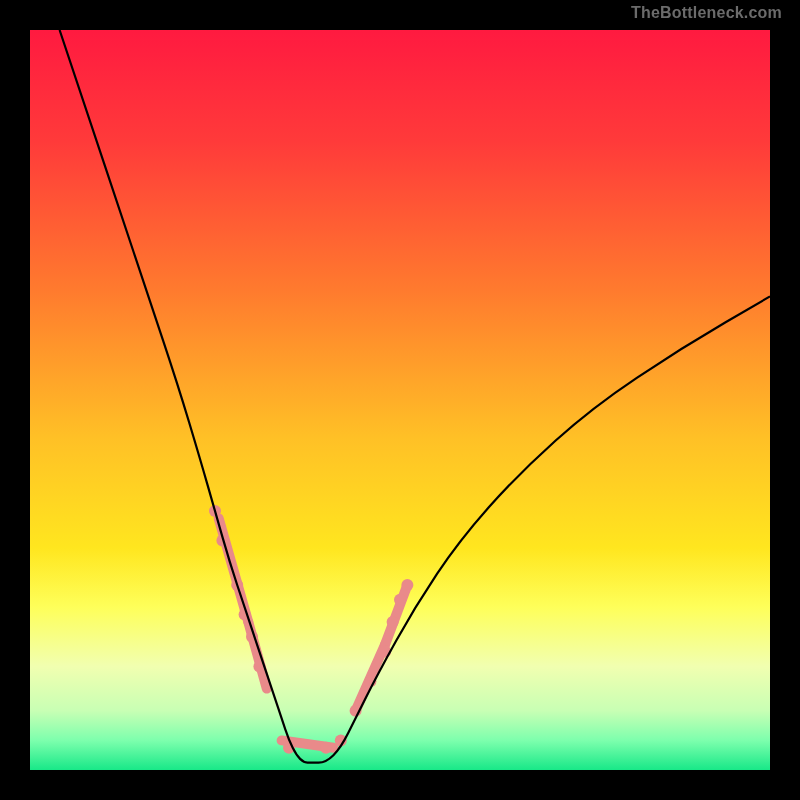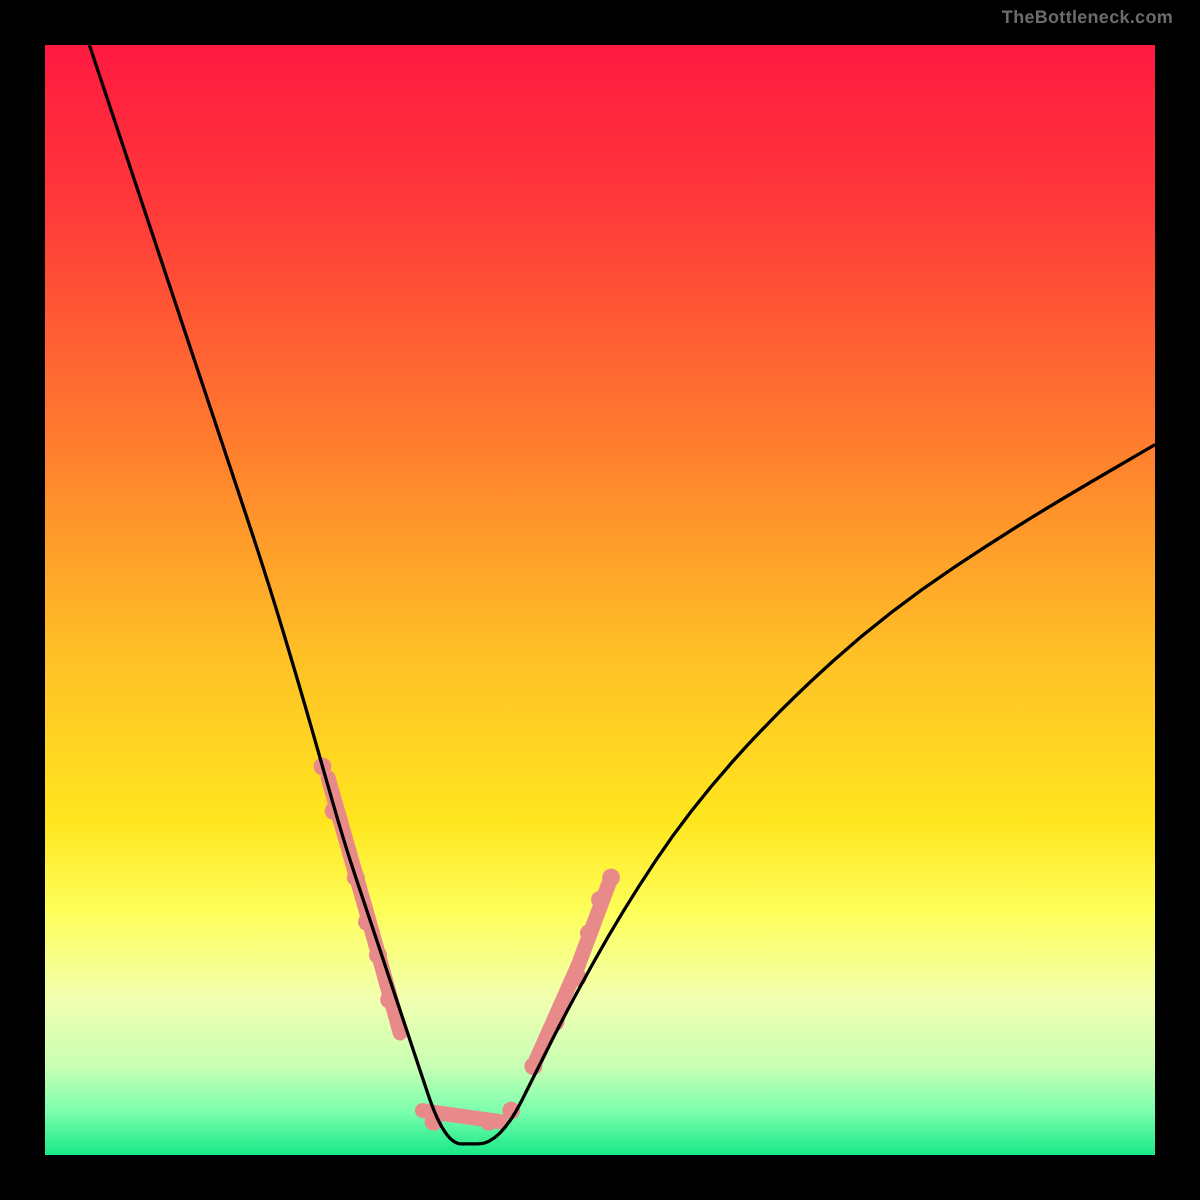--- a/index.html
+++ b/index.html
@@ -14,21 +14,21 @@
     position: relative;
     width: 800px;
     height: 800px;
     background: #000;
   }
   .watermark {
     position: absolute;
     top: 4px;
     right: 18px;
     font-family: Arial, Helvetica, sans-serif;
-    font-size: 12px;
+    font-size: 16px;
     font-weight: 600;
     color: #6b6b6b;
     letter-spacing: 0.2px;
     user-select: none;
   }
   svg {
     display: block;
   }
 </style>
 </head>

